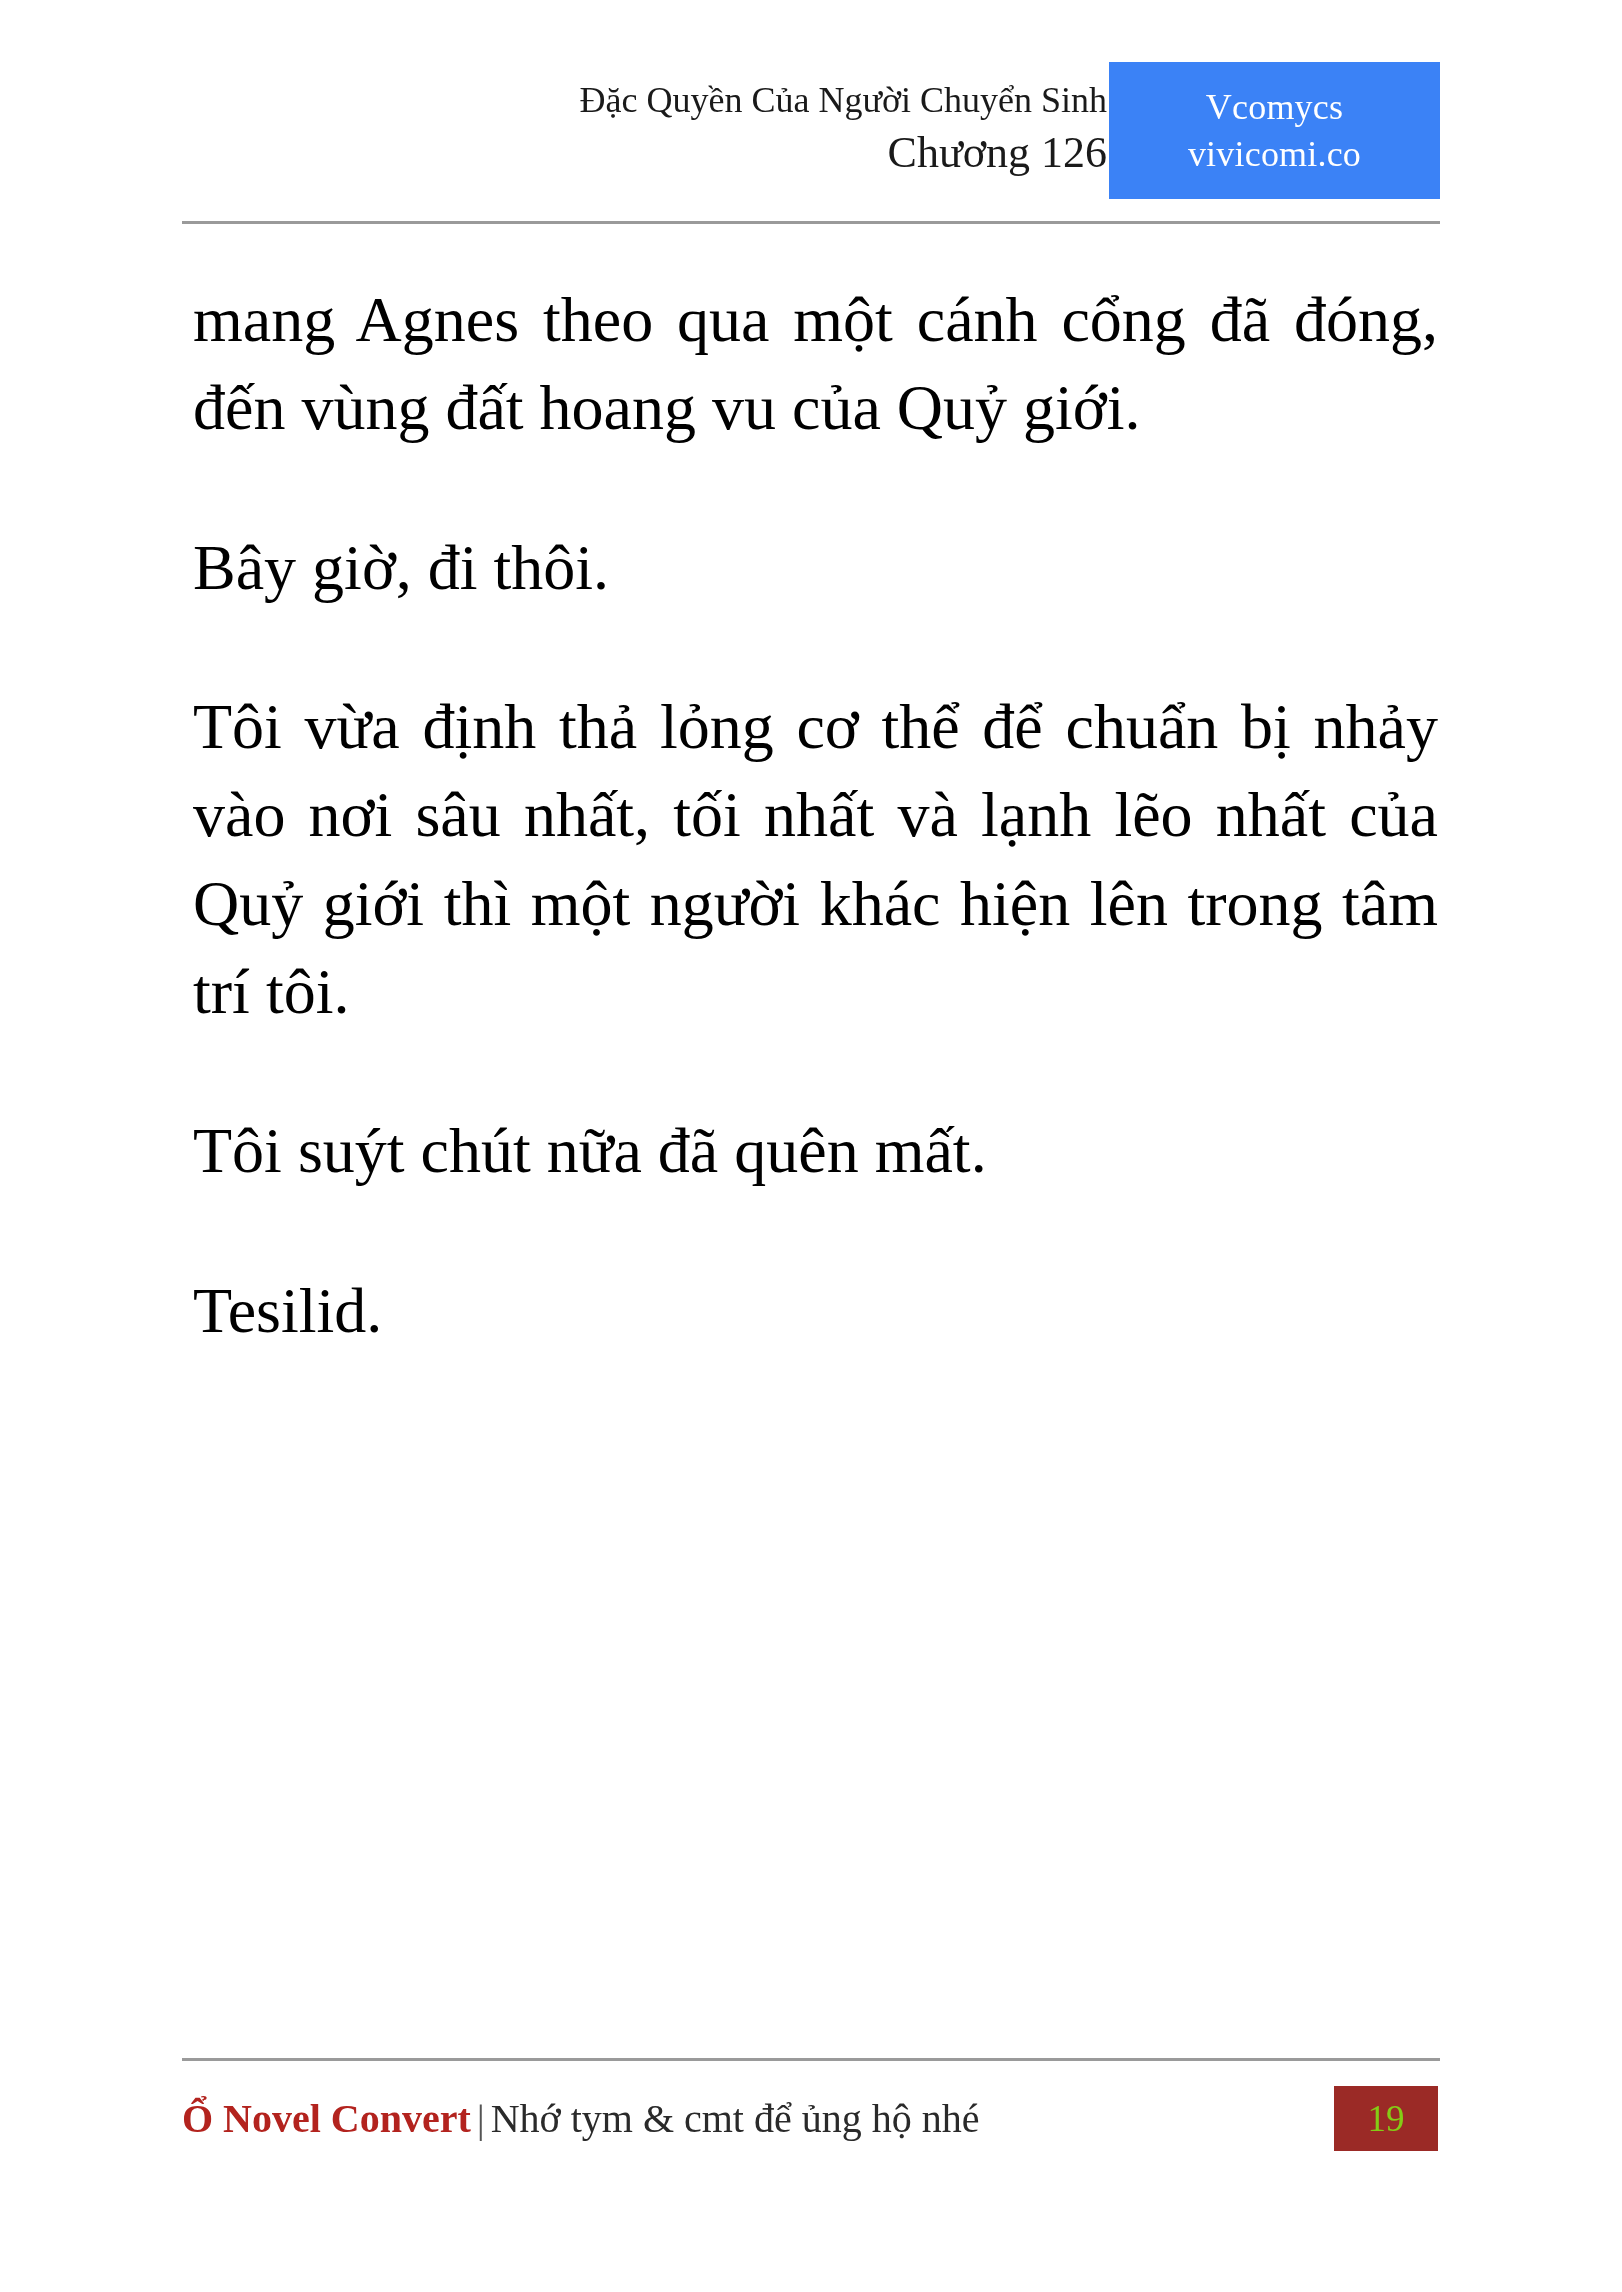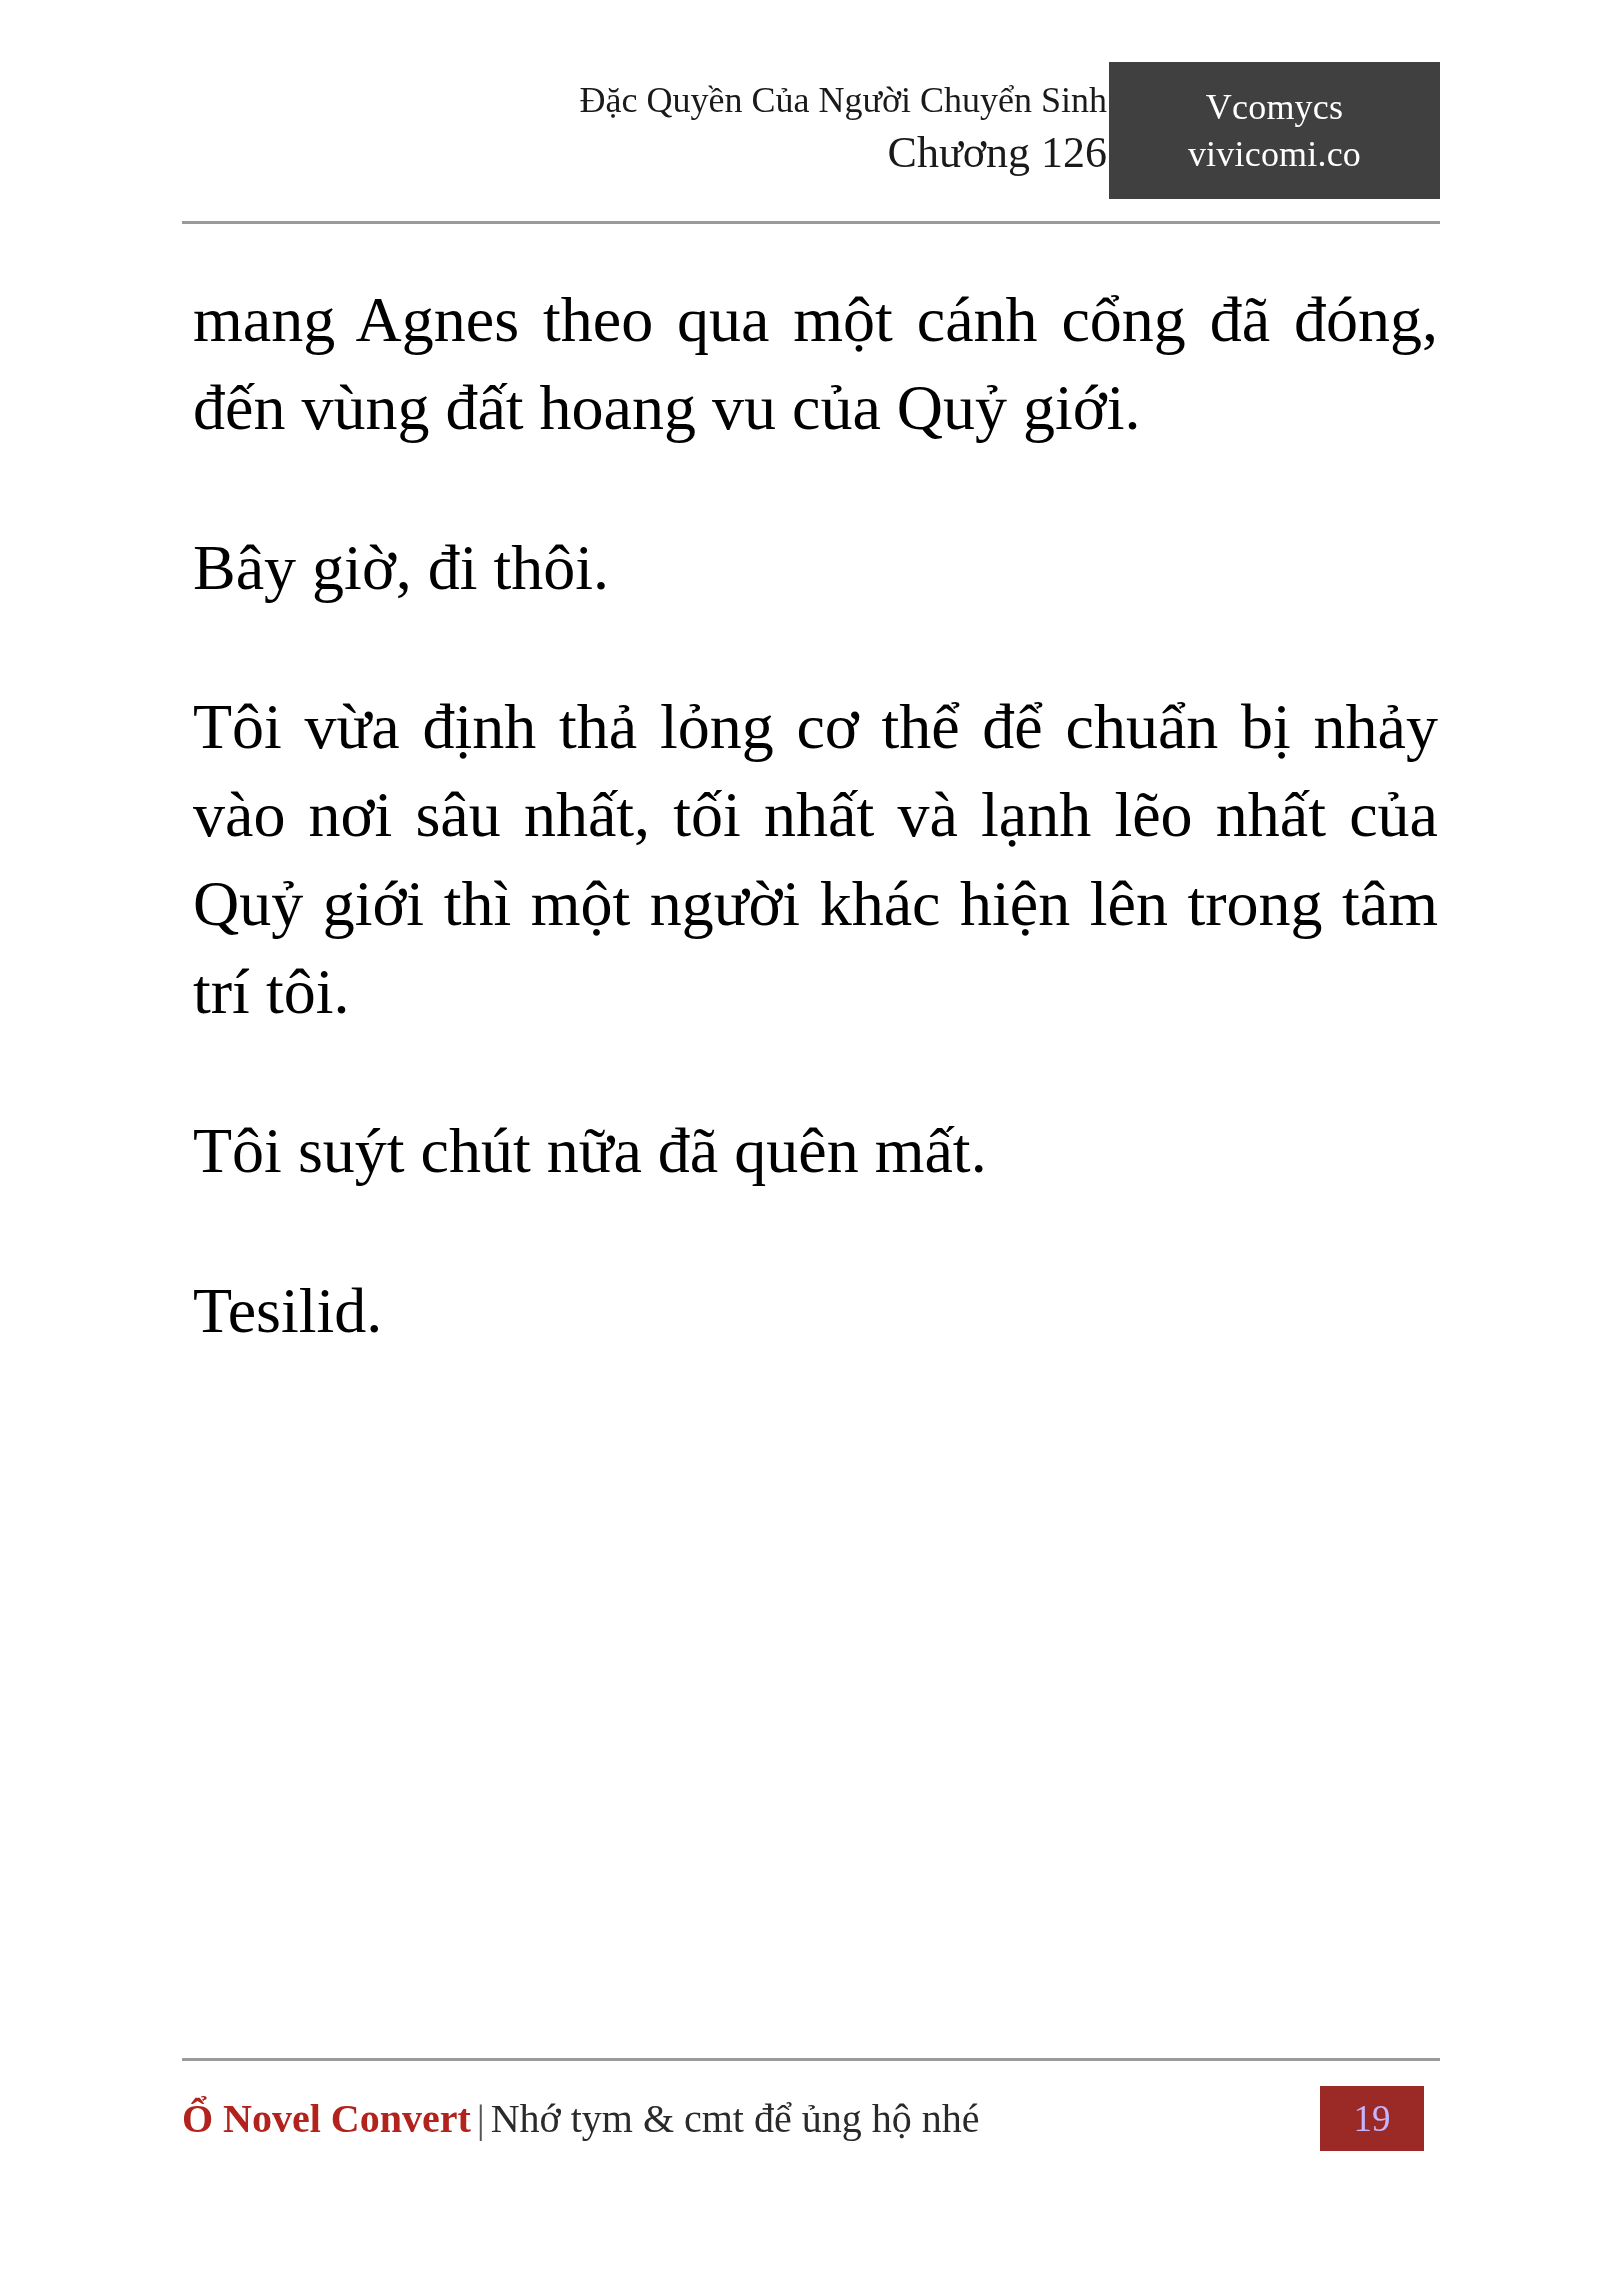--- a/index.html
+++ b/index.html
@@ -46,21 +46,21 @@
     font-size: 44px;
     color: #1a1a1a;
     white-space: nowrap;
   }
   .header-badge {
     position: absolute;
     right: 0;
     top: -13.7px;
     width: 331px;
     height: 137px;
-    background: #404040;
+    background: #3b82f6;
     color: #ffffff;
     display: flex;
     flex-direction: column;
     align-items: center;
     justify-content: center;
     line-height: 1.3;
   }
   .header-badge span {
     font-size: 36px;
     letter-spacing: 0.2px;
@@ -128,26 +128,26 @@
   }
   .footer-sep {
     color: #555555;
     margin: 0 5.9px;
   }
   .footer-note {
     color: #2a2a2a;
   }
   .page-number {
     position: absolute;
-    right: 16px;
+    right: 2px;
     top: 0;
     width: 104px;
     height: 65px;
     background: #9b2a26;
-    color: #c4b5fd;
+    color: #84cc16;
     font-size: 37px;
     display: flex;
     align-items: center;
     justify-content: center;
   }
 
   
   .watermark {
     position: absolute;
     left: 27.4px;

